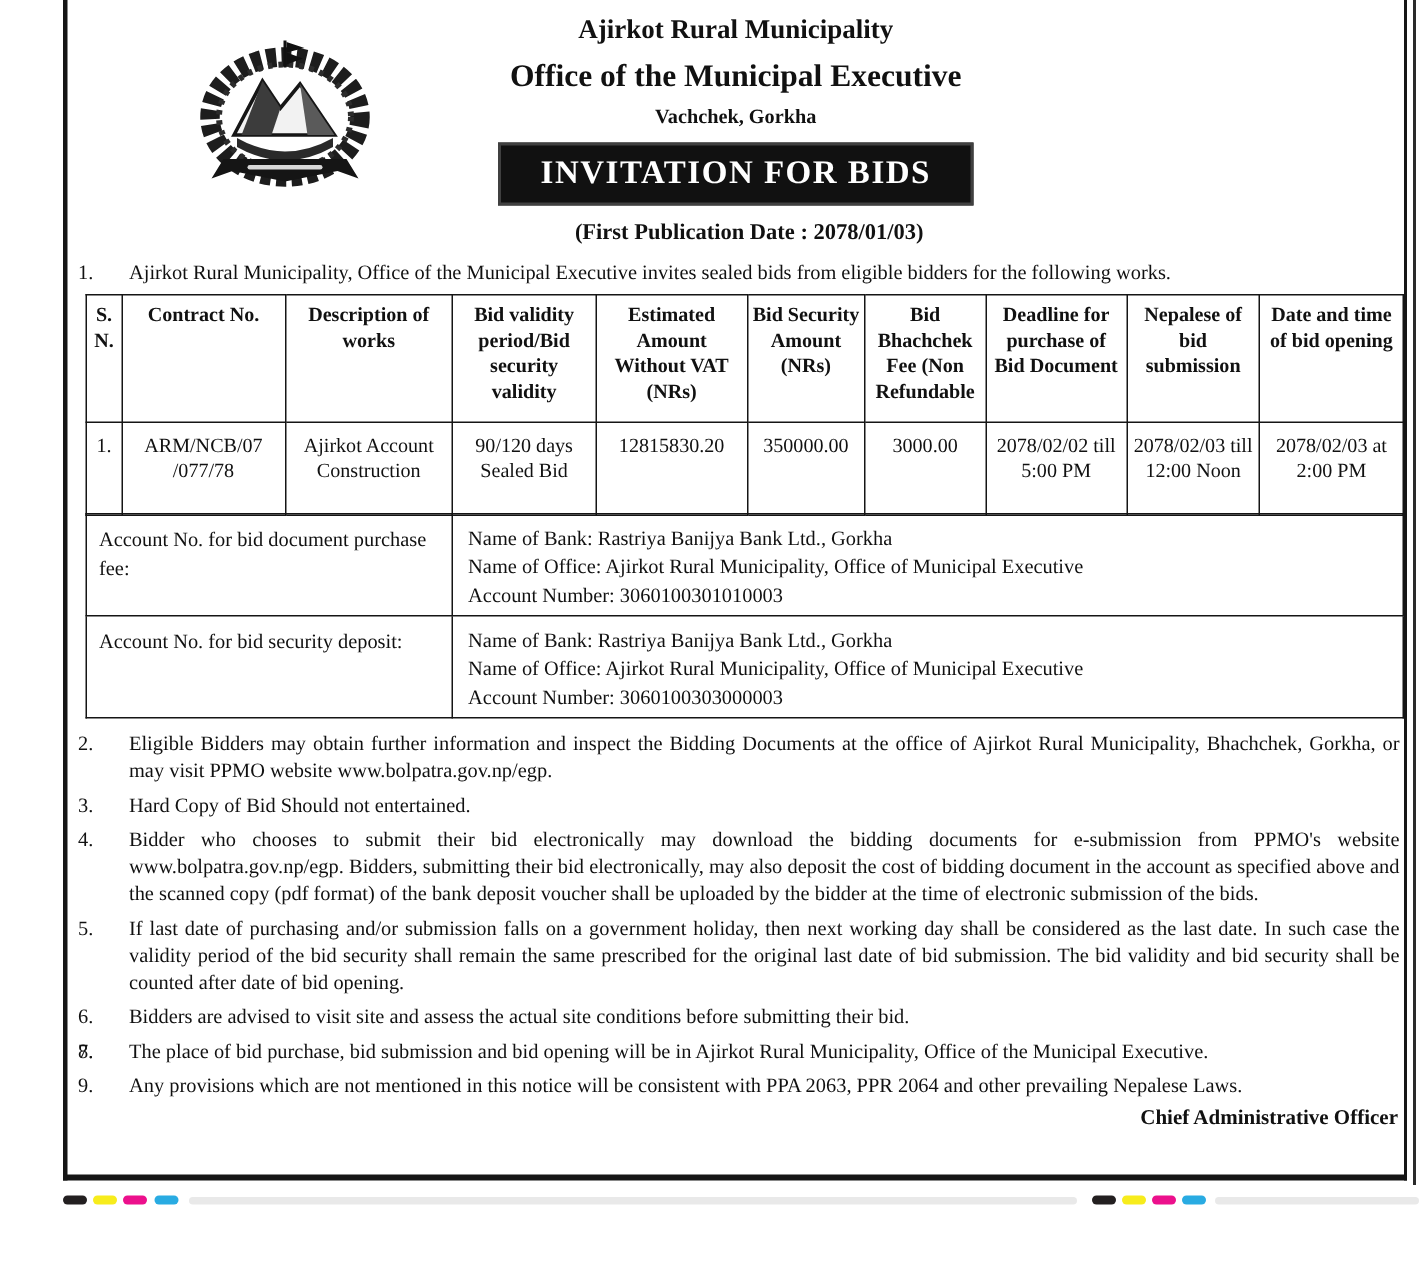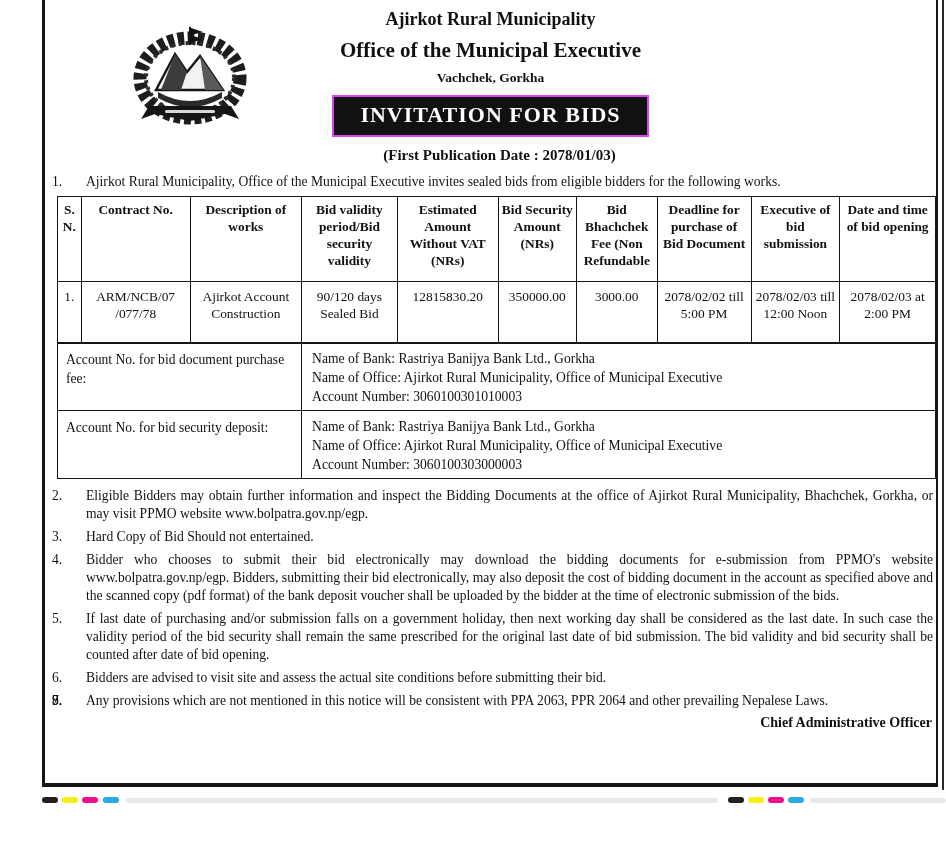--- a/index.html
+++ b/index.html
@@ -36,21 +36,21 @@
   .t-muni  { font-size: 18px; font-weight: bold; line-height: 24px; }
   .t-office{ font-size: 21px; font-weight: bold; line-height: 27px; margin-top: 6px; }
   .t-place { font-size: 13.5px; font-weight: bold; line-height: 17px; margin-top: 5px; }
   .banner-wrap { margin-top: 9px; }
   .banner {
     display: inline-block;
     background: #111; color: #fff;
     font-size: 22px; font-weight: bold;
     letter-spacing: 1px;
     padding: 5px 26px 7px 26px;
-    border: 2px solid #d946ef;
+    border: 2px solid #404040;
   }
   .t-pub { font-size: 15px; font-weight: bold; line-height: 19px; margin-top: 9px; padding-left: 18px; }
   
   .items { margin-top: 8px; }
   .item {
     position: relative;
     padding-left: 41px; padding-right: 3px;
     font-size: 13.6px; line-height: 18px;
     text-align: justify;
     margin-bottom: 5px;
@@ -145,21 +145,21 @@
     <tbody>
         <tr>
       <th>S. N.</th>
       <th>Contract No.</th>
       <th>Description of works</th>
       <th>Bid validity period/Bid security validity</th>
       <th>Estimated Amount Without VAT (NRs)</th>
       <th>Bid Security Amount (NRs)</th>
       <th>Bid Bhachchek Fee (Non Refundable</th>
       <th>Deadline for purchase of Bid Document</th>
-      <th>Executive of bid submission</th>
+      <th>Nepalese of bid submission</th>
       <th>Date and time of bid opening</th>
     </tr>
     <tr>
       <td class="datacell">1.</td>
       <td class="datacell">ARM/NCB/07 /077/78</td>
       <td class="datacell">Ajirkot Account Construction</td>
       <td class="datacell">90/120 days Sealed Bid</td>
       <td class="datacell">12815830.20</td>
       <td class="datacell">350000.00</td>
       <td class="datacell">3000.00</td>
@@ -214,20 +214,21 @@
     </div>
     <div class="item">
       <span class="num">6.</span>
       <span>Bidders are advised to visit site and assess the actual site conditions before submitting their bid.</span>
     </div>
     <div class="item">
       <span class="num">7.</span>
     </div>
     <div class="item">
       <span class="num">8.</span>
+      <span>The place of bid purchase, bid submission and bid opening will be in Ajirkot Rural Municipality, Office of the Municipal Executive.</span>
     </div>
     <div class="item">
       <span class="num">9.</span>
       <span>Any provisions which are not mentioned in this notice will be consistent with PPA 2063, PPR 2064 and other prevailing Nepalese Laws.</span>
     </div>
   </div>
 
   <div class="sig">Chief Administrative Officer</div>
 </div>
 

